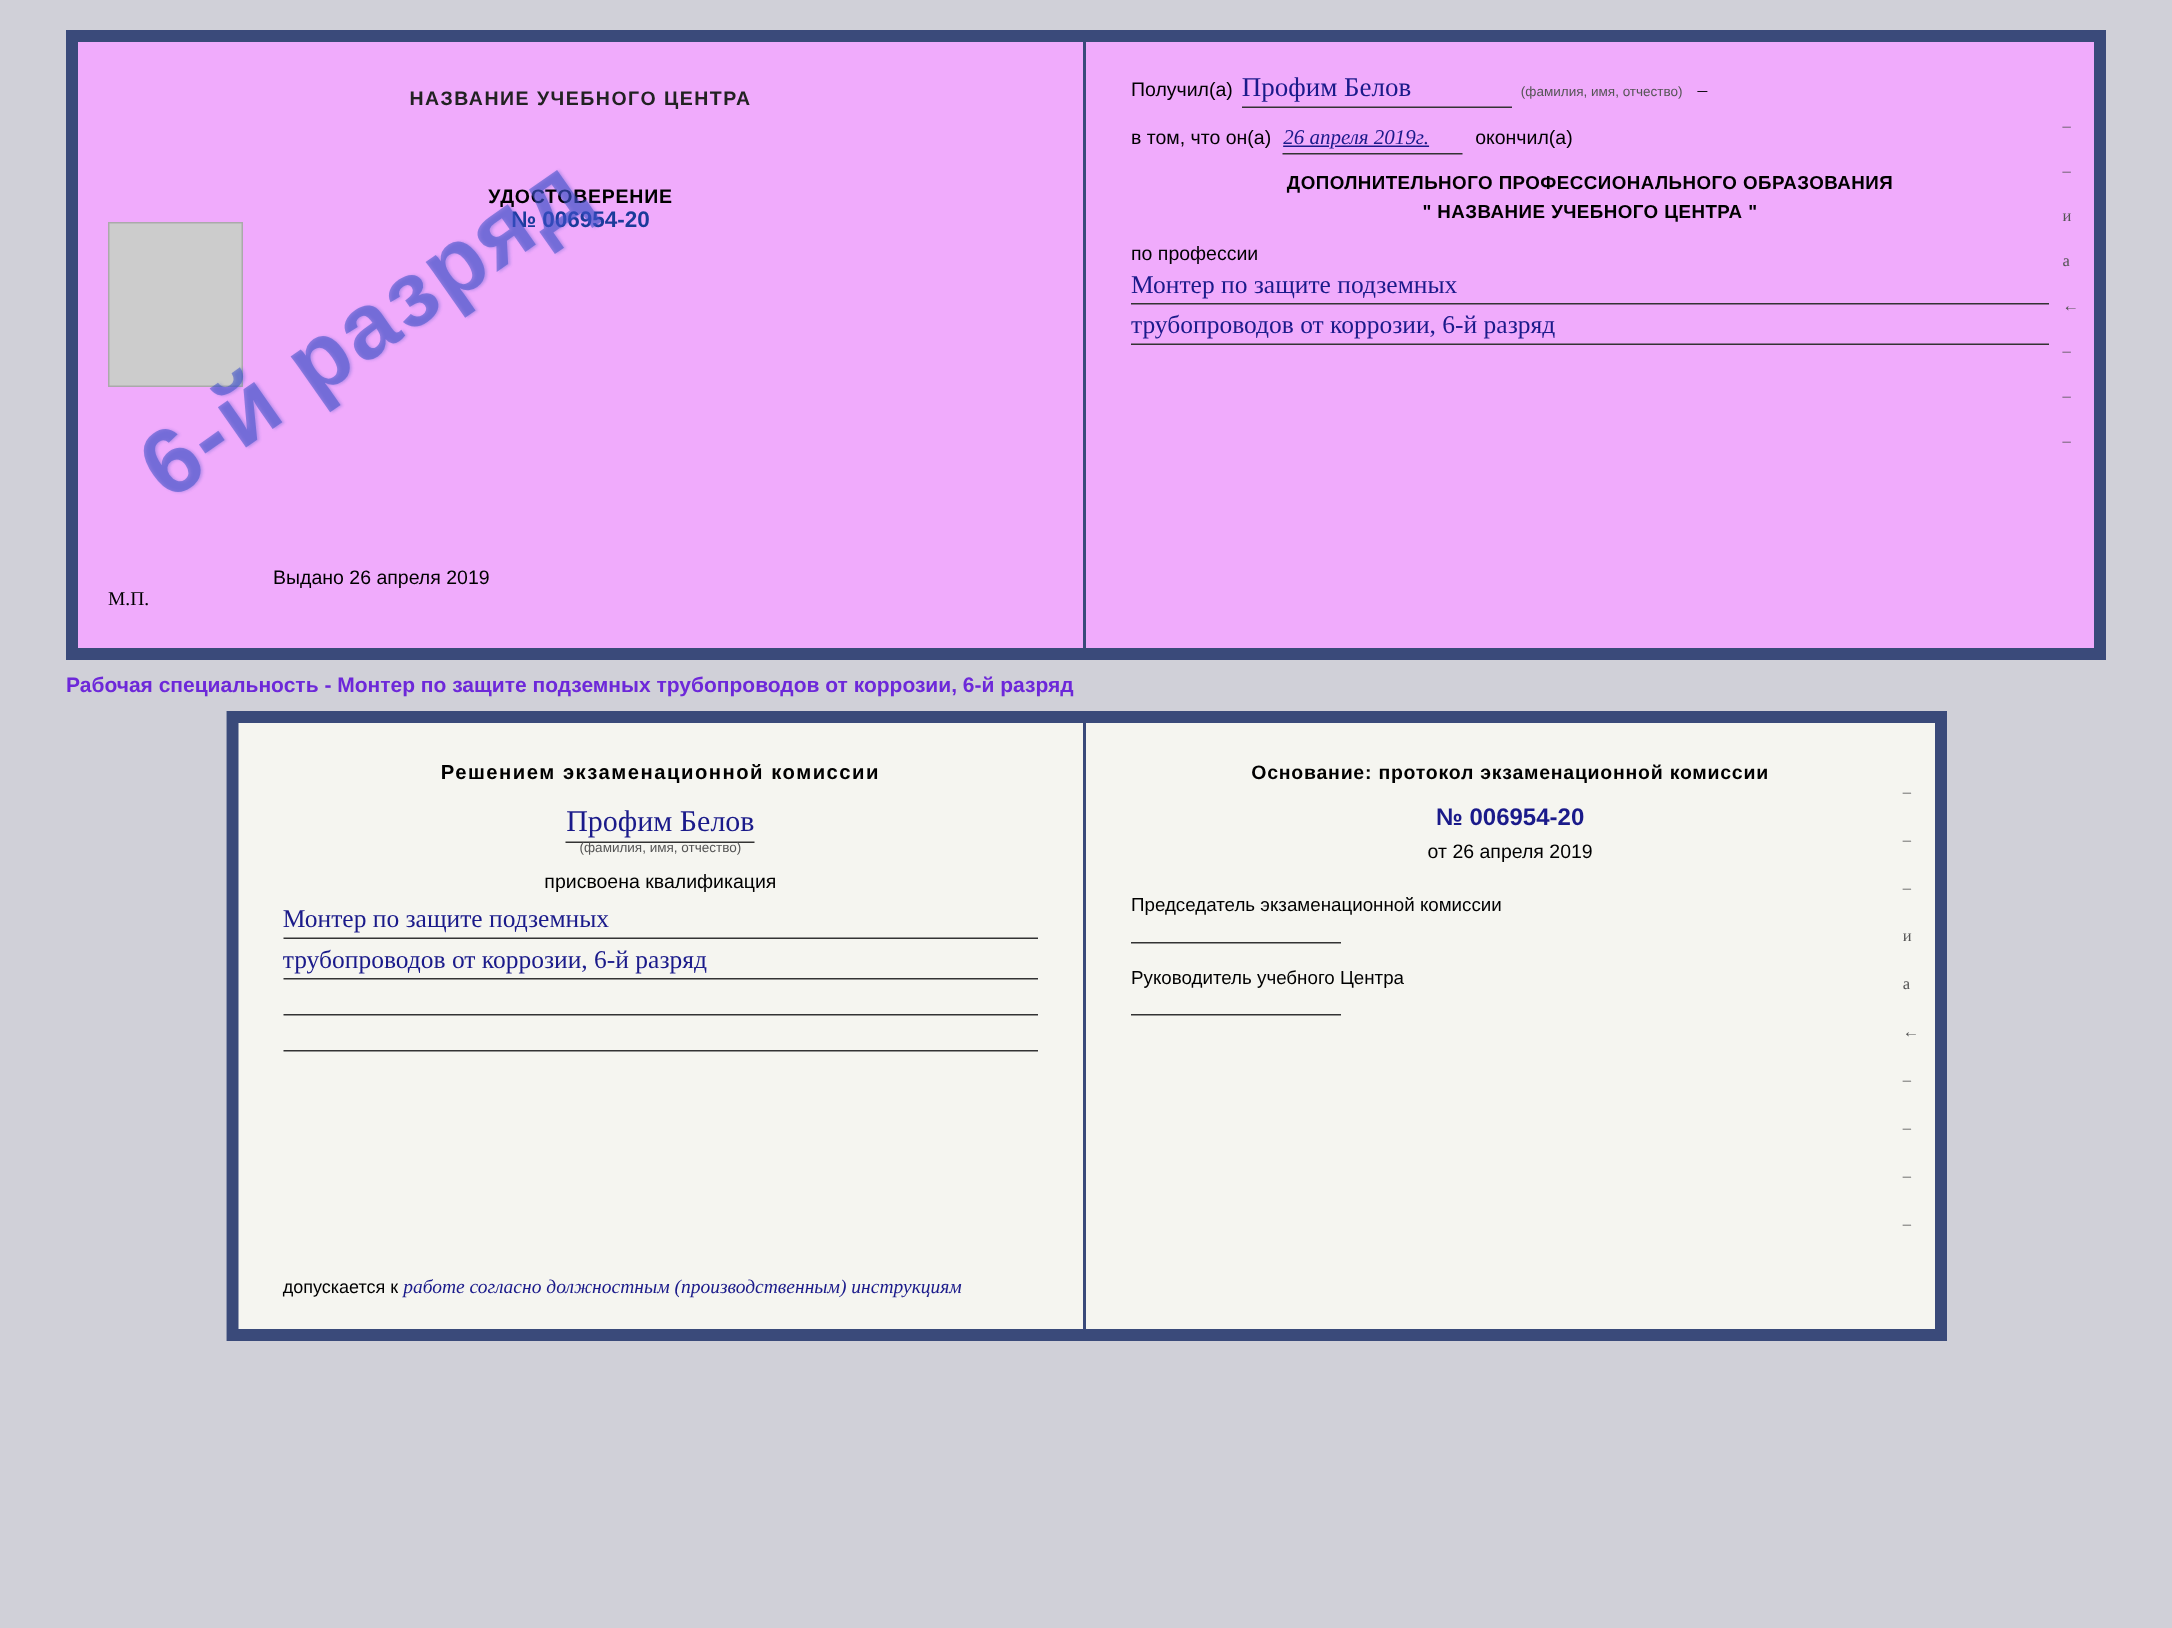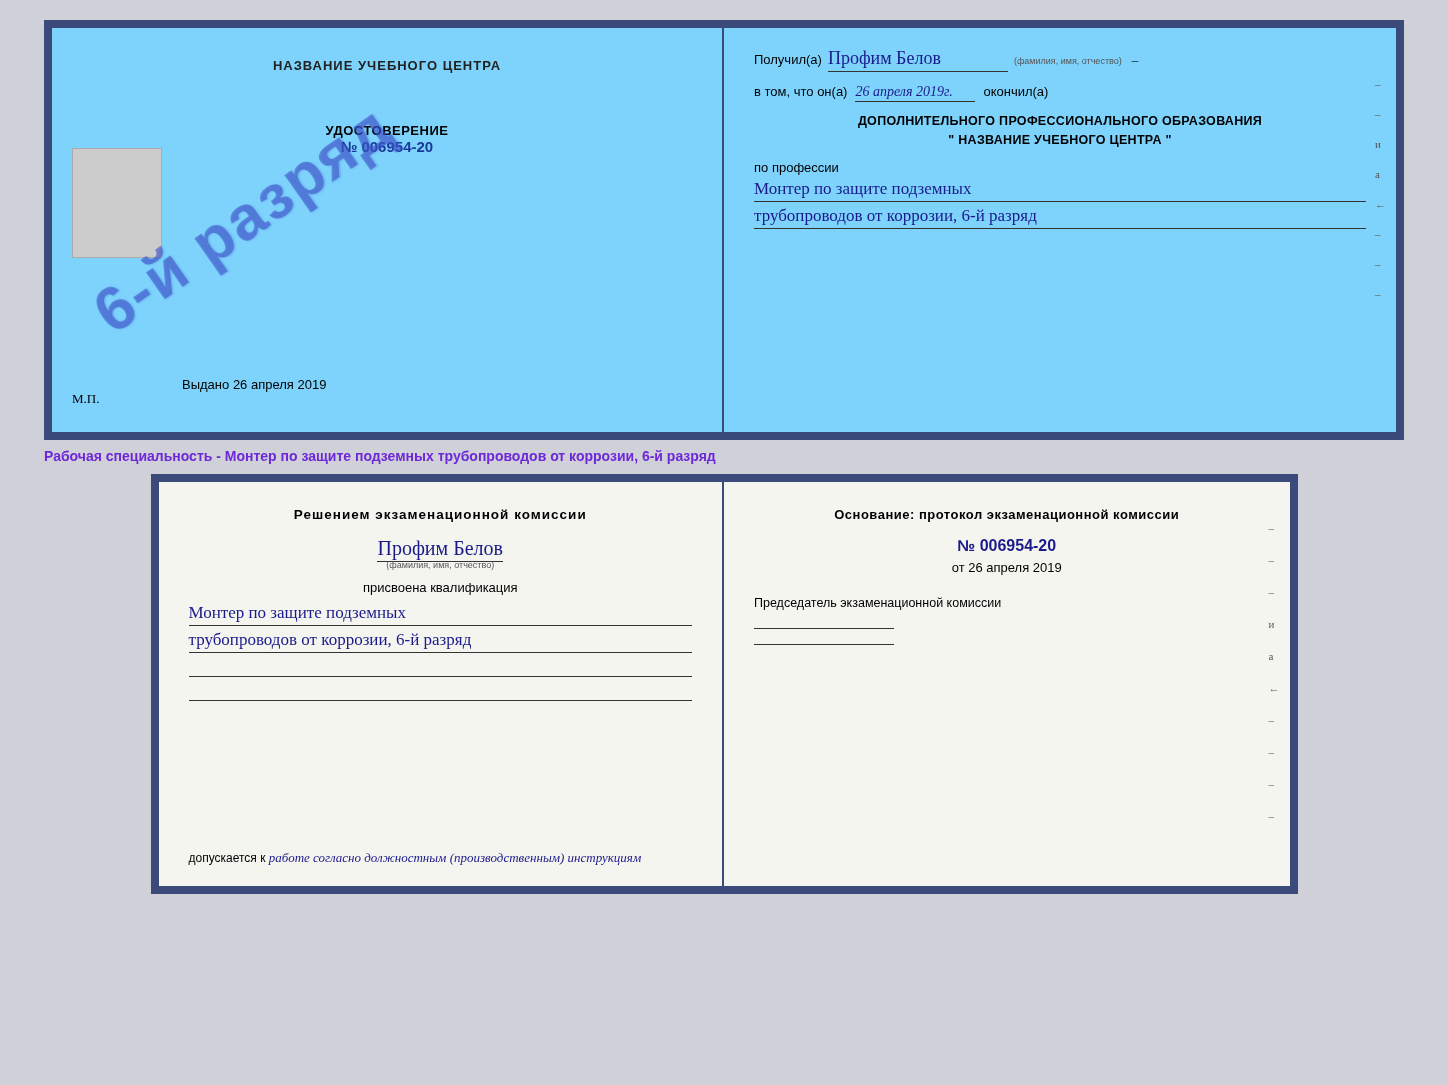--- a/index.html
+++ b/index.html
@@ -15,21 +15,21 @@
       background: #d0d0d8;
       width: 100%;
     }
 
     
     .cert-top {
       display: flex;
       width: 1360px;
       margin: 0 auto 8px auto;
       border: 8px solid #3a4a7a;
-      background: #7dd3fc;
+      background: #f0abfc;
       position: relative;
       min-height: 420px;
     }
 
     .cert-top-left {
       width: 50%;
       border-right: 2px solid #3a4a7a;
       padding: 30px 30px 20px 30px;
       position: relative;
       display: flex;
@@ -180,20 +180,21 @@
     }
 
     .handwritten-date {
       font-family: 'Segoe Script', 'Comic Sans MS', cursive;
       font-size: 14px;
       color: #1a1a8a;
       font-style: italic;
       border-bottom: 1px solid #333;
       padding-bottom: 1px;
       min-width: 120px;
+      text-decoration: underline;
     }
 
     .okonchil-label {
       font-size: 13px;
       font-family: Arial, sans-serif;
     }
 
     .org-block {
       text-align: center;
       font-size: 12.5px;
@@ -494,20 +495,21 @@
         <span>от</span>
         <span>26 апреля 2019</span>
       </span>
 
       <div class="podpis-block">
         <div class="podpis-label">Председатель экзаменационной комиссии</div>
         <div class="podpis-line"></div>
       </div>
 
       <div class="podpis-block">
+        <div class="podpis-label">Руководитель учебного Центра</div>
         <div class="podpis-line"></div>
       </div>
 
       <div class="right-side-lines-bottom">
         <span>–</span>
         <span>–</span>
         <span>–</span>
         <span>и</span>
         <span>а</span>
         <span>←</span>

